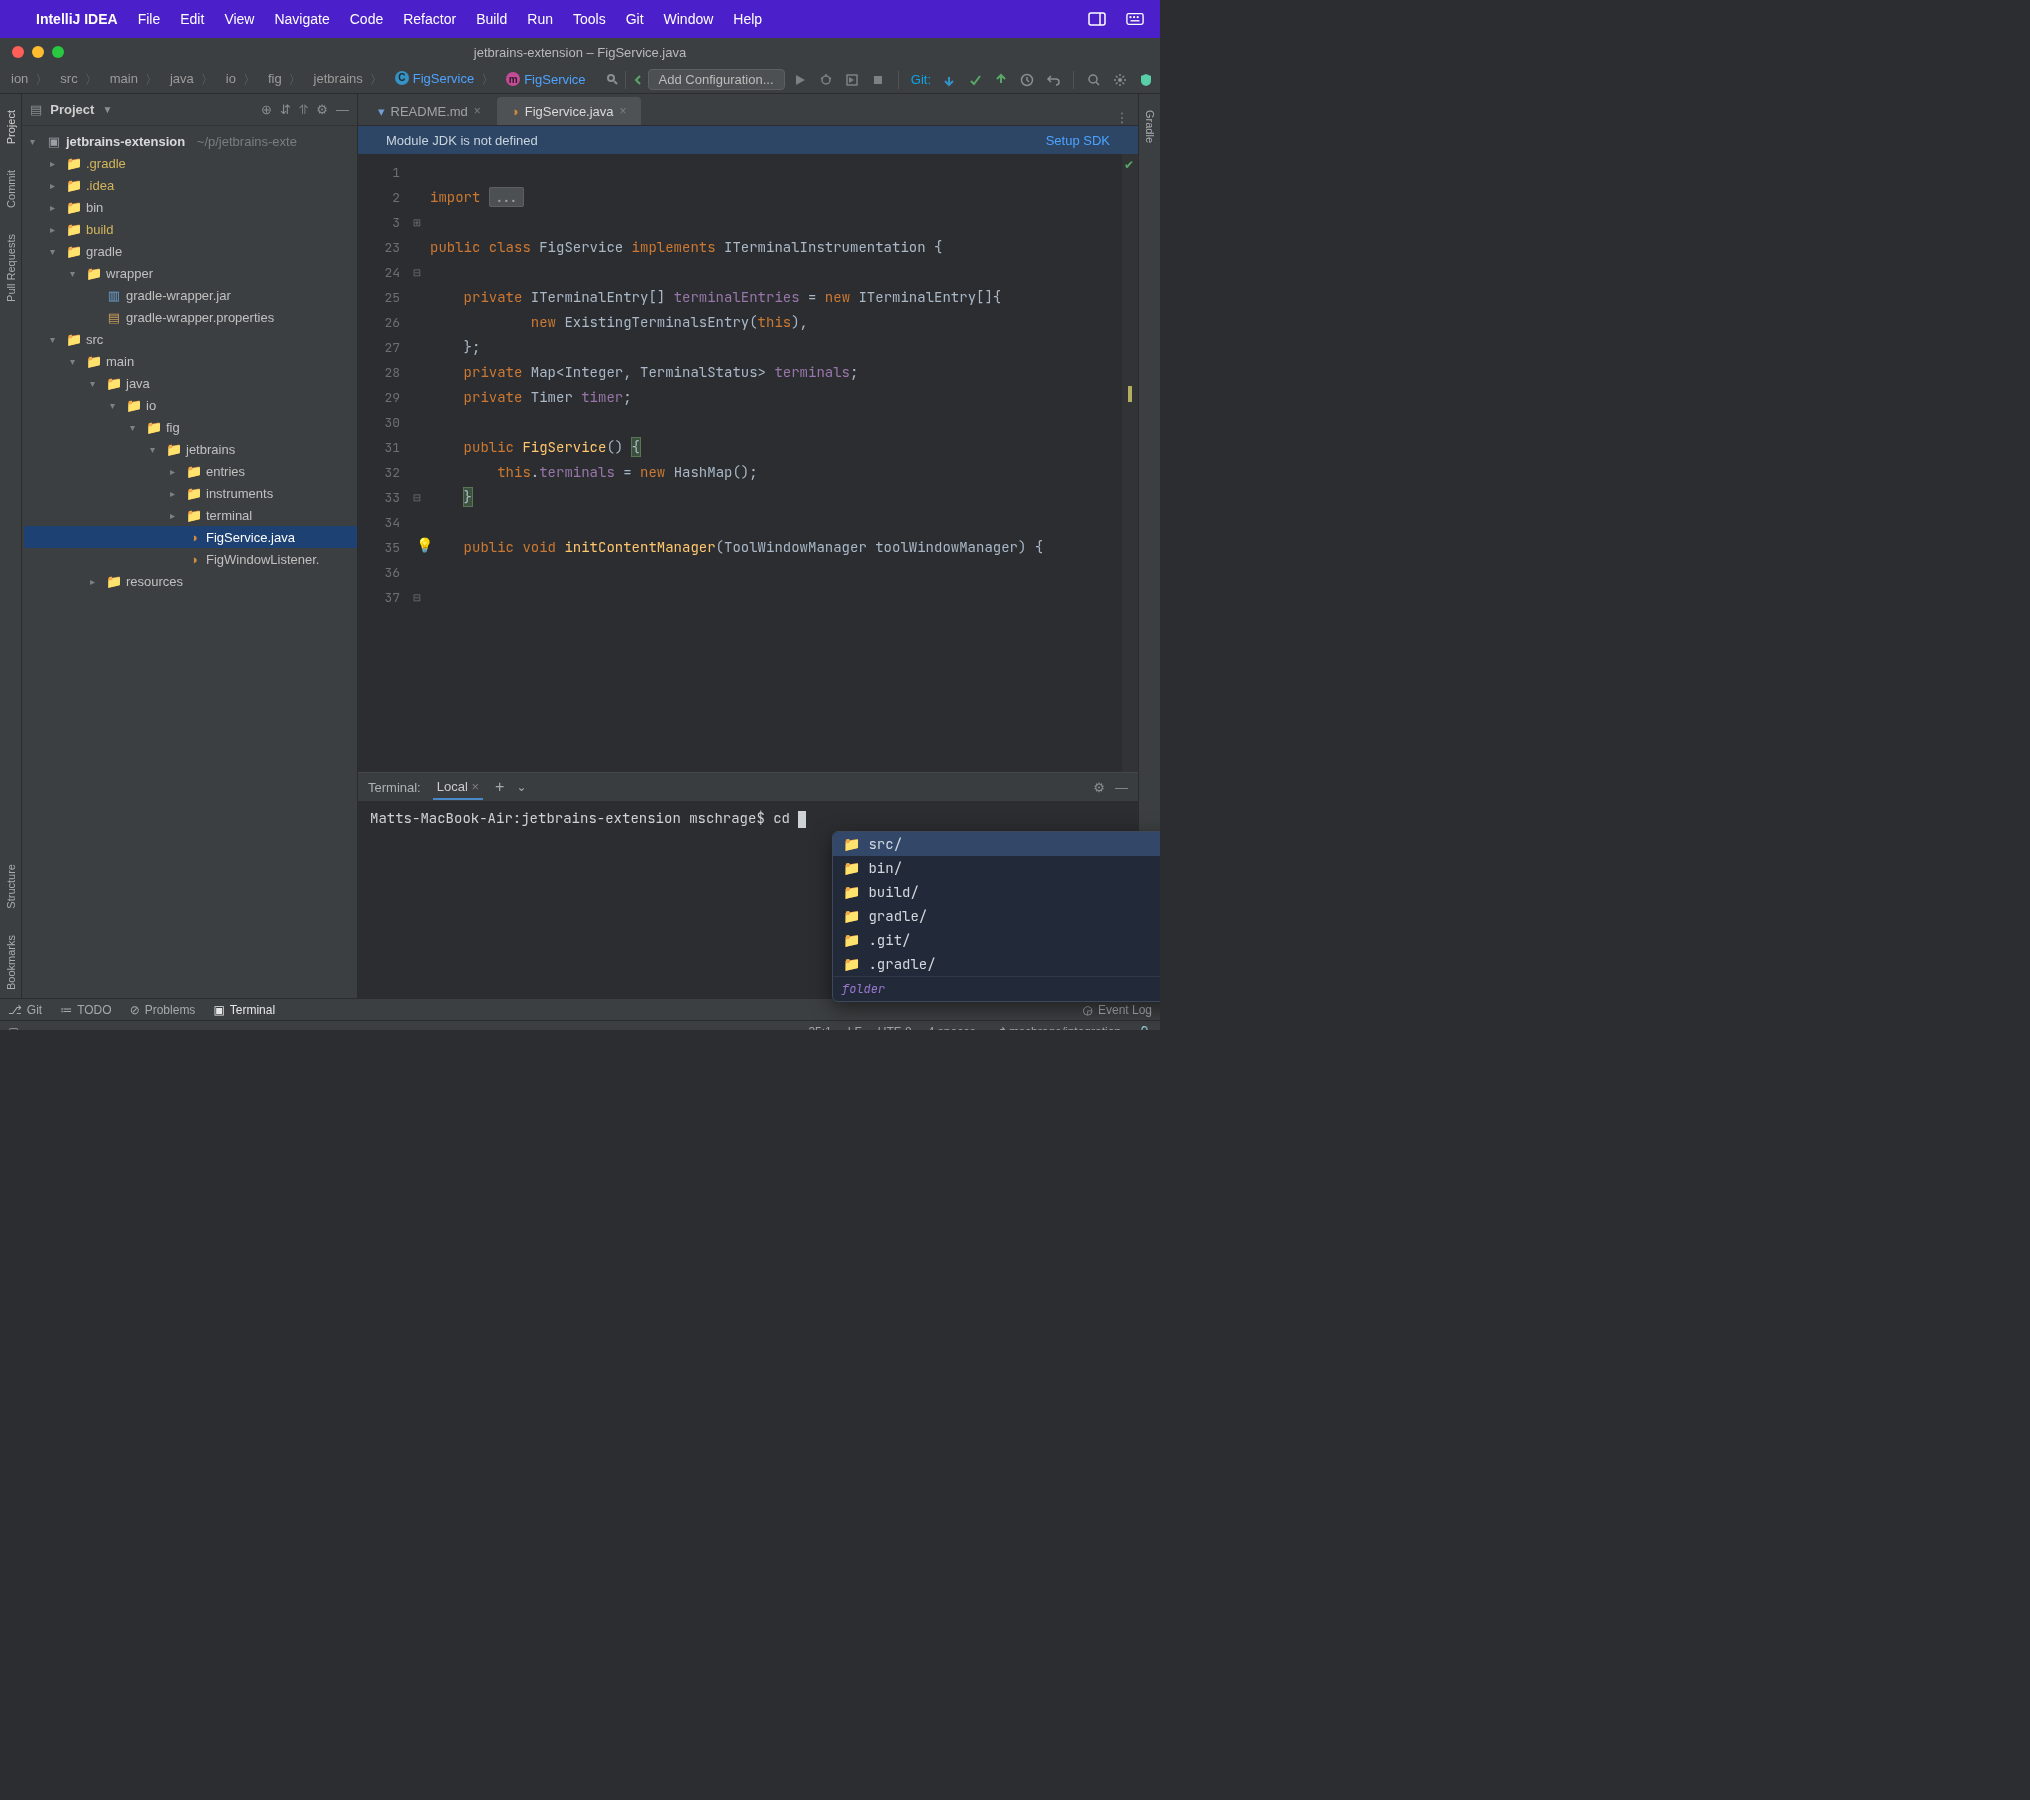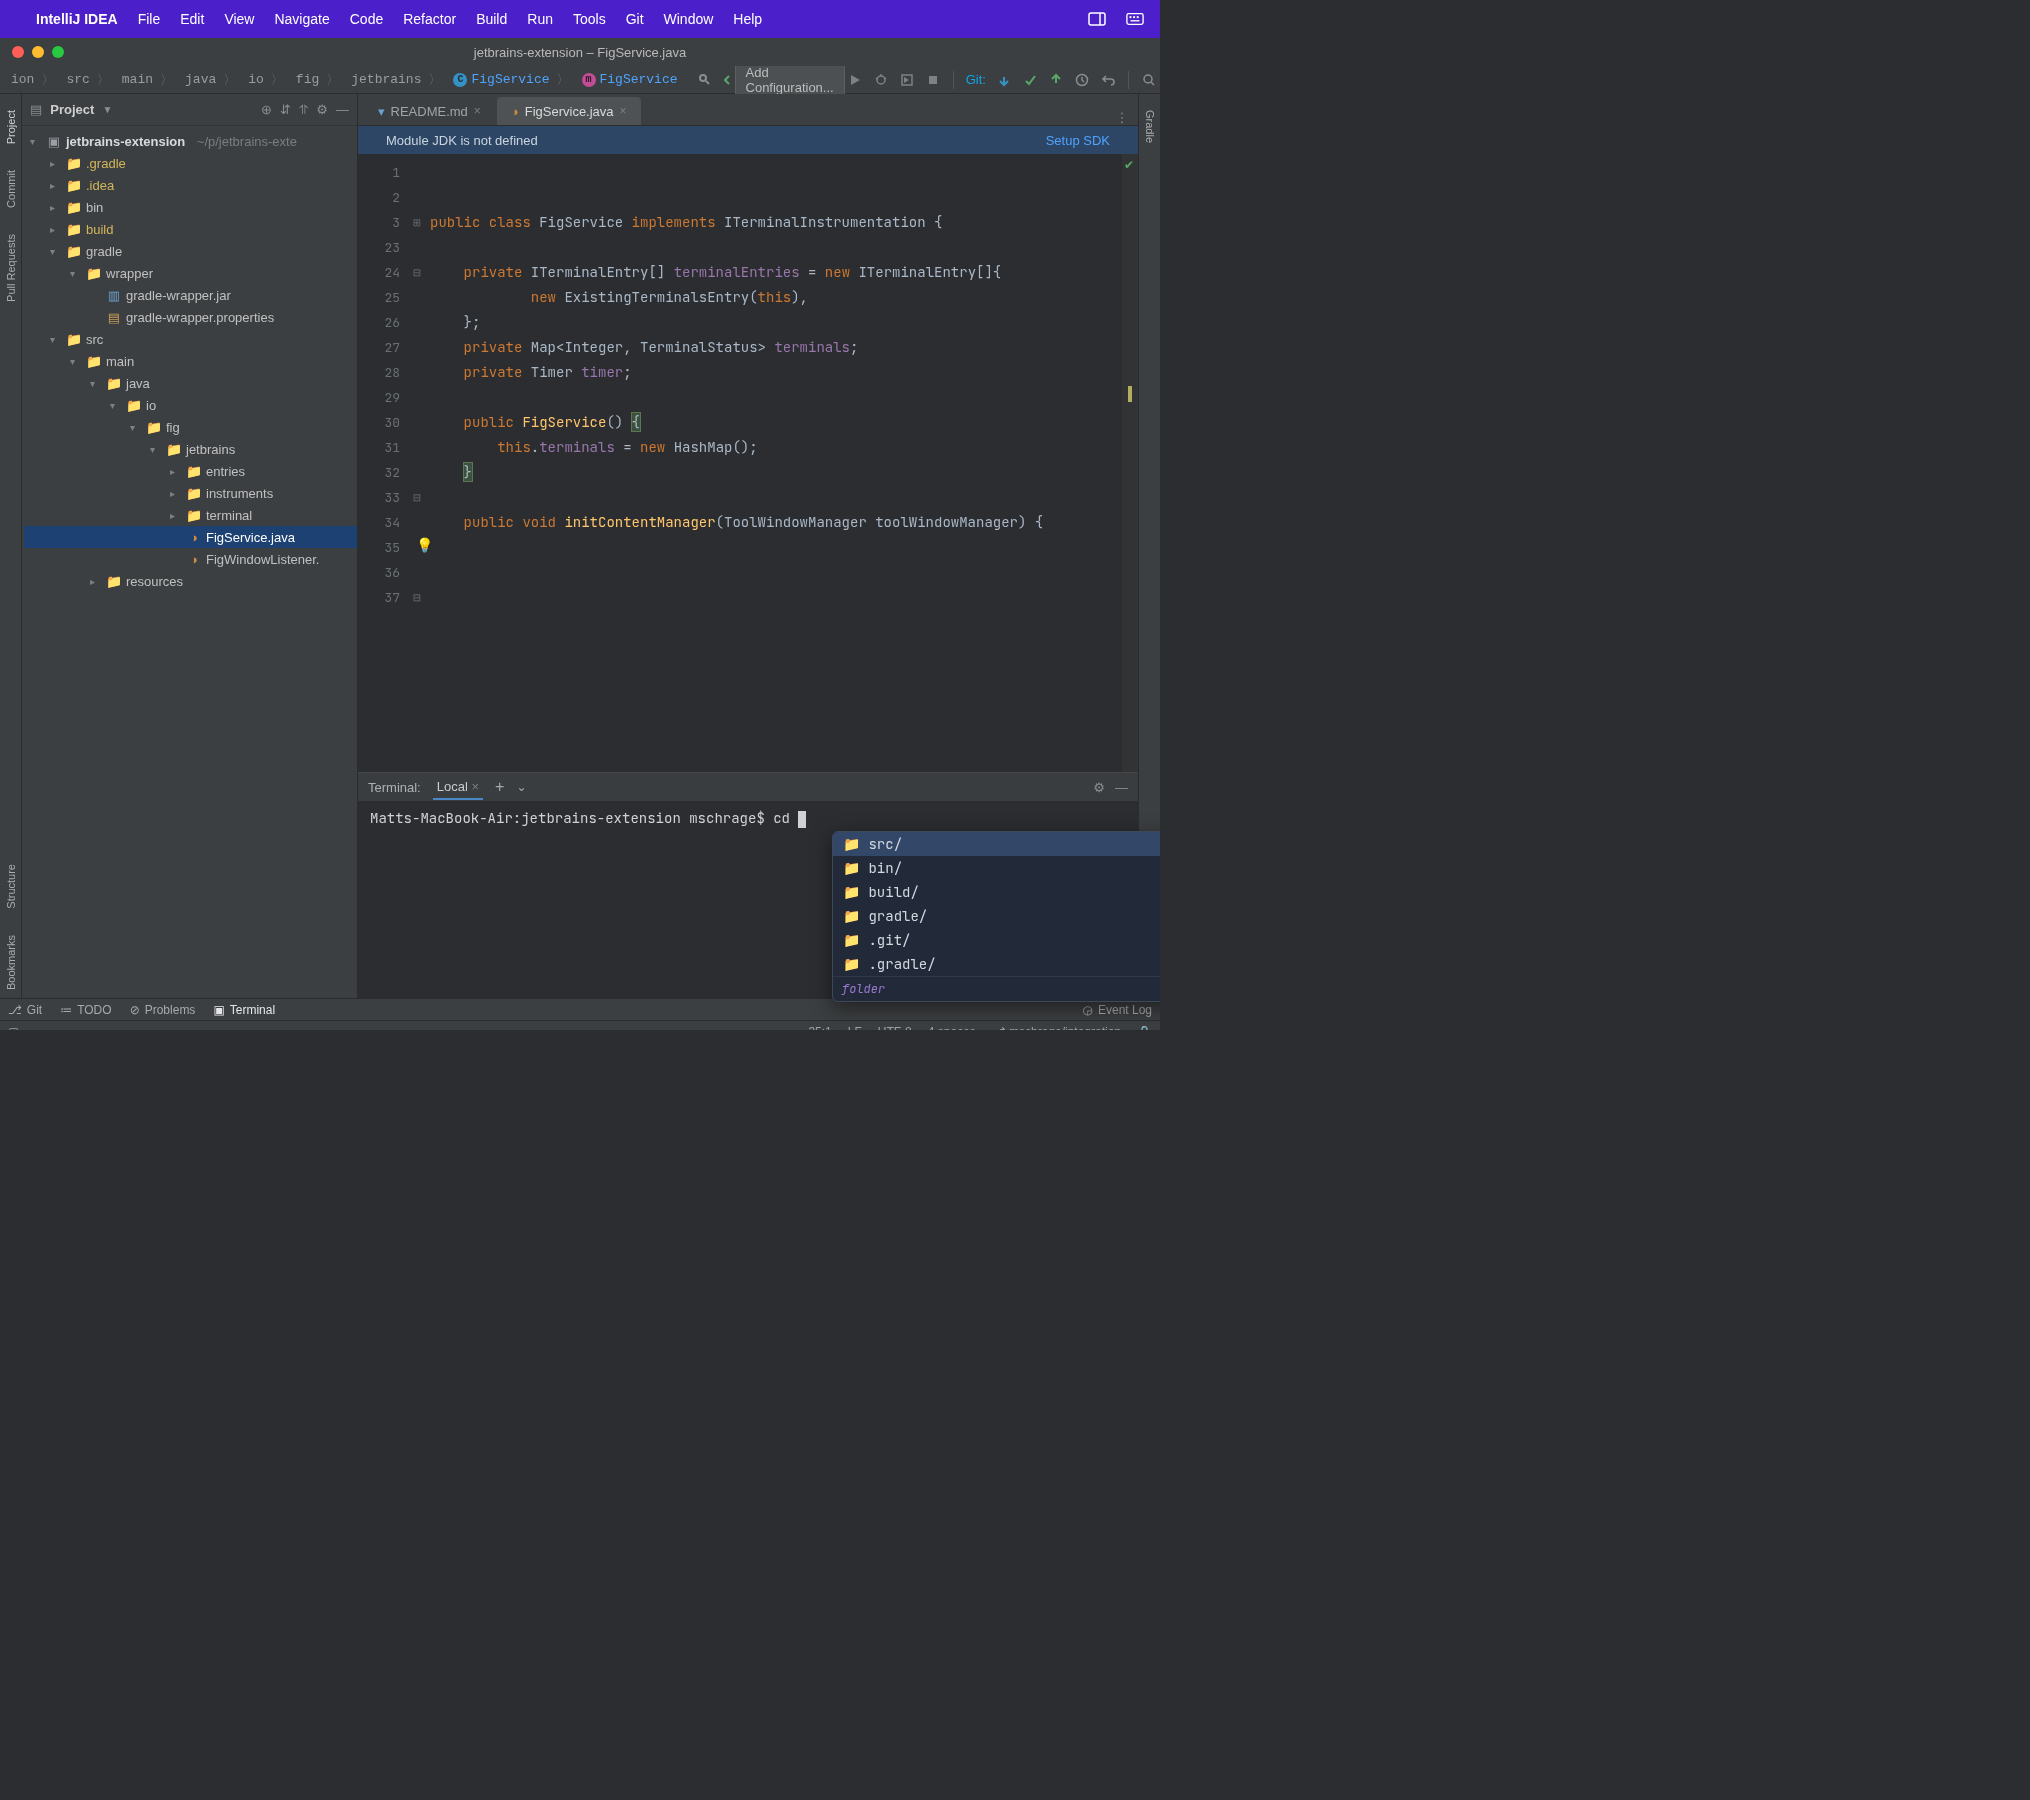--- a/index.html
+++ b/index.html
@@ -49,21 +49,21 @@
   height: 28px;
   background: #3c3f41;
   border-bottom: 1px solid #2a2c2e;
   display: flex;
   align-items: center;
   padding: 0 6px;
   gap: 2px;
   font-size: 13px;
   color: #9c9c9c;
 }
-.crumb { display: flex; align-items: center; gap: 4px; padding: 0 5px; cursor: pointer; font-family: Liberation Mono, monospace; }
+.crumb { display: flex; align-items: flex-start; gap: 4px; padding: 0 5px; cursor: pointer; }
 .crumb .sep { color: #6b6d70; margin-left: 3px; }
 .chip-c { background:#3592c4; color:#222c33; font-weight:700; font-size:10px; border-radius:50%; width:14px; height:14px; display:inline-flex; align-items:center; justify-content:center; }
 .chip-m { background:#c24c95; color:#2c1926; font-weight:700; font-size:10px; border-radius:50%; width:14px; height:14px; display:inline-flex; align-items:center; justify-content:center; }
 .navbar .right { margin-left: auto; display: flex; align-items: center; gap: 10px; }
 .cfg-btn { background:#4c5052; border:1px solid #5e6060; border-radius:4px; padding:2px 10px; color:#bcbcbc; }
 .tb-icon { width:16px; height:16px; color:#8a8d91; display:inline-flex; align-items:center; justify-content:center; }
 .tb-icon.green { color:#59a869; }
 .tb-icon.blue { color:#3592c4; }
 .tb-sep { width:1px; height:18px; background:#515355; margin:0 2px; }
 
@@ -514,20 +514,21 @@
           <div class="fm">⊟</div>
           <div class="fm"></div>
           <div class="fm"></div>
           <div class="fm"></div>
           <div class="fm">⊟</div>
         </div>
       <div class="code" id="code">
         <div class="cursor-hl"></div>
         <span class="bulb">💡</span>
           <div class="line">&nbsp;</div>
+          <div class="line"><span class="kw">import </span><span class="folded">...</span></div>
           <div class="line">&nbsp;</div>
           <div class="line"><span class="kw">public class </span><span class="typ">FigService </span><span class="kw">implements </span><span class="typ">ITerminalInstrumentation {</span></div>
           <div class="line">&nbsp;</div>
           <div class="line"><span class="kw">    private </span><span class="typ">ITerminalEntry[] </span><span class="ident">terminalEntries</span><span class="typ"> = </span><span class="kw">new </span><span class="typ">ITerminalEntry[]{</span></div>
           <div class="line"><span class="kw">            new </span><span class="typ">ExistingTerminalsEntry(</span><span class="kw">this</span><span class="typ">),</span></div>
           <div class="line"><span class="typ">    };</span></div>
           <div class="line"><span class="kw">    private </span><span class="typ">Map&lt;Integer, TerminalStatus&gt; </span><span class="ident">terminals</span><span class="typ">;</span></div>
           <div class="line"><span class="kw">    private </span><span class="typ">Timer </span><span class="ident">timer</span><span class="typ">;</span></div>
           <div class="line">&nbsp;</div>
           <div class="line"><span class="kw">    public </span><span class="fn">FigService</span><span class="typ">() </span><span class="typ brace-hl">{</span></div>

